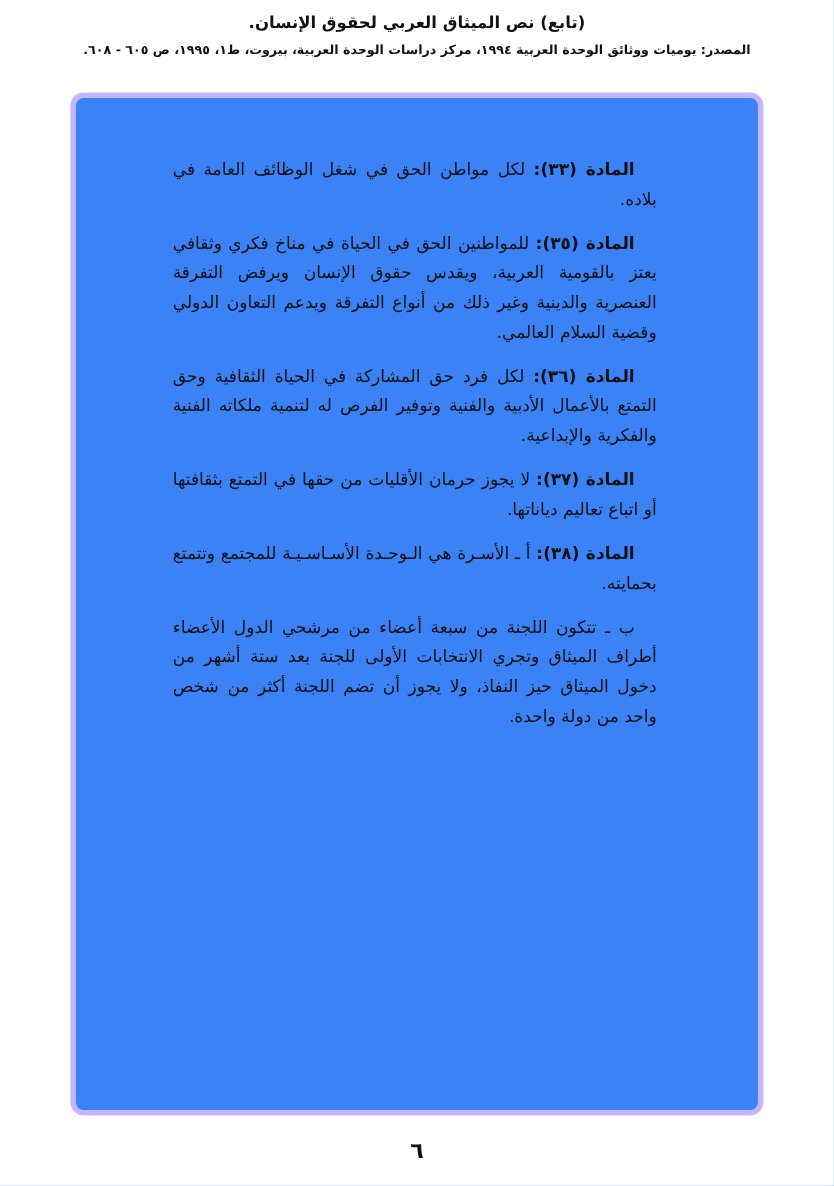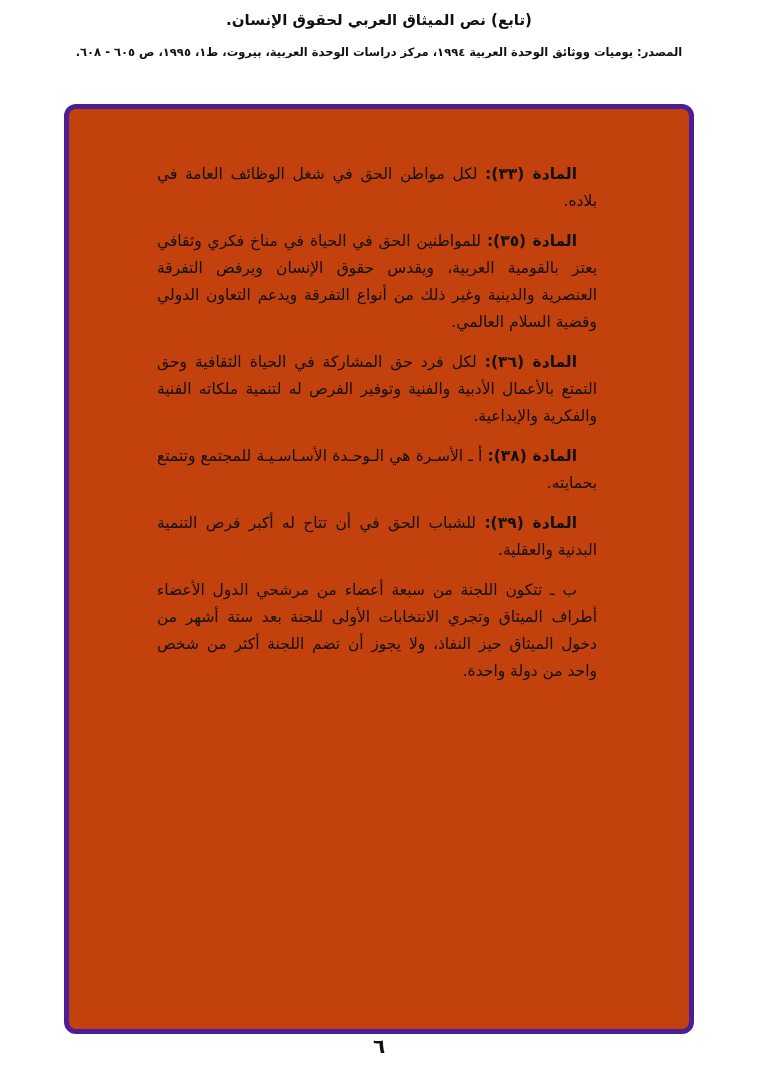--- a/index.html
+++ b/index.html
@@ -14,34 +14,33 @@
   }
   .page-header {
     text-align: center;
     padding-top: 11px;
     font-weight: bold;
     font-size: 15px;
     letter-spacing: 0;
   }
   .source-line {
     text-align: center;
-    margin-top: 16px;
+    margin-top: 9px;
     font-weight: bold;
     font-size: 11.5px;
   }
   .document-frame {
     position: absolute;
     left: 64px;
     top: 84px;
     width: 630px;
     height: 930px;
-    border: 5px solid #4c1d95;
+    border: 5px solid #c4b5fd;
     border-radius: 12px;
-    background: #c2410c;
-    margin-top: 20px;
+    background: #3b82f6;
   }
   .document-content {
     position: absolute;
     top: 52px;
     right: 92px;
     width: 440px;
     direction: rtl;
     font-size: 15.5px;
     line-height: 27px;
     text-align: justify;
@@ -72,25 +71,25 @@
 <div class="document-frame">
   <div class="document-content">
 
     <p class="article"><span class="article-lead">المادة (٣٣):</span> <span>لكل مواطن الحق في شغل الوظائف العامة في بلاده.</span></p>
 
 
     <p class="article"><span class="article-lead">المادة (٣٥):</span> <span>للمواطنين الحق في الحياة في مناخ فكري وثقافي يعتز بالقومية العربية، ويقدس حقوق الإنسان ويرفض التفرقة العنصرية والدينية وغير ذلك من أنواع التفرقة ويدعم التعاون الدولي وقضية السلام العالمي.</span></p>
 
     <p class="article"><span class="article-lead">المادة (٣٦):</span> <span>لكل فرد حق المشاركة في الحياة الثقافية وحق التمتع بالأعمال الأدبية والفنية وتوفير الفرص له لتنمية ملكاته الفنية والفكرية والإبداعية.</span></p>
 
+    <p class="article"><span class="article-lead">المادة (٣٧):</span> <span>لا يجوز حرمان الأقليات من حقها في التمتع بثقافتها أو اتباع تعاليم دياناتها.</span></p>
 
     <p class="article"><span class="article-lead">المادة (٣٨):</span> <span>أ ـ الأسـرة هي الـوحـدة الأسـاسـيـة للمجتمع وتتمتع بحمايته.</span></p>
 
 
-    <p class="article"><span class="article-lead">المادة (٣٩):</span> <span>للشباب الحق في أن تتاح له أكبر فرص التنمية البدنية والعقلية.</span></p>
 
 
     <p class="article"><span>ب ـ تتكون اللجنة من سبعة أعضاء من مرشحي الدول الأعضاء أطراف الميثاق وتجري الانتخابات الأولى للجنة بعد ستة أشهر من دخول الميثاق حيز النفاذ، ولا يجوز أن تضم اللجنة أكثر من شخص واحد من دولة واحدة.</span></p>
 
   </div>
 </div>
 
 <div class="page-number">٦</div>
 
 </body></html>

